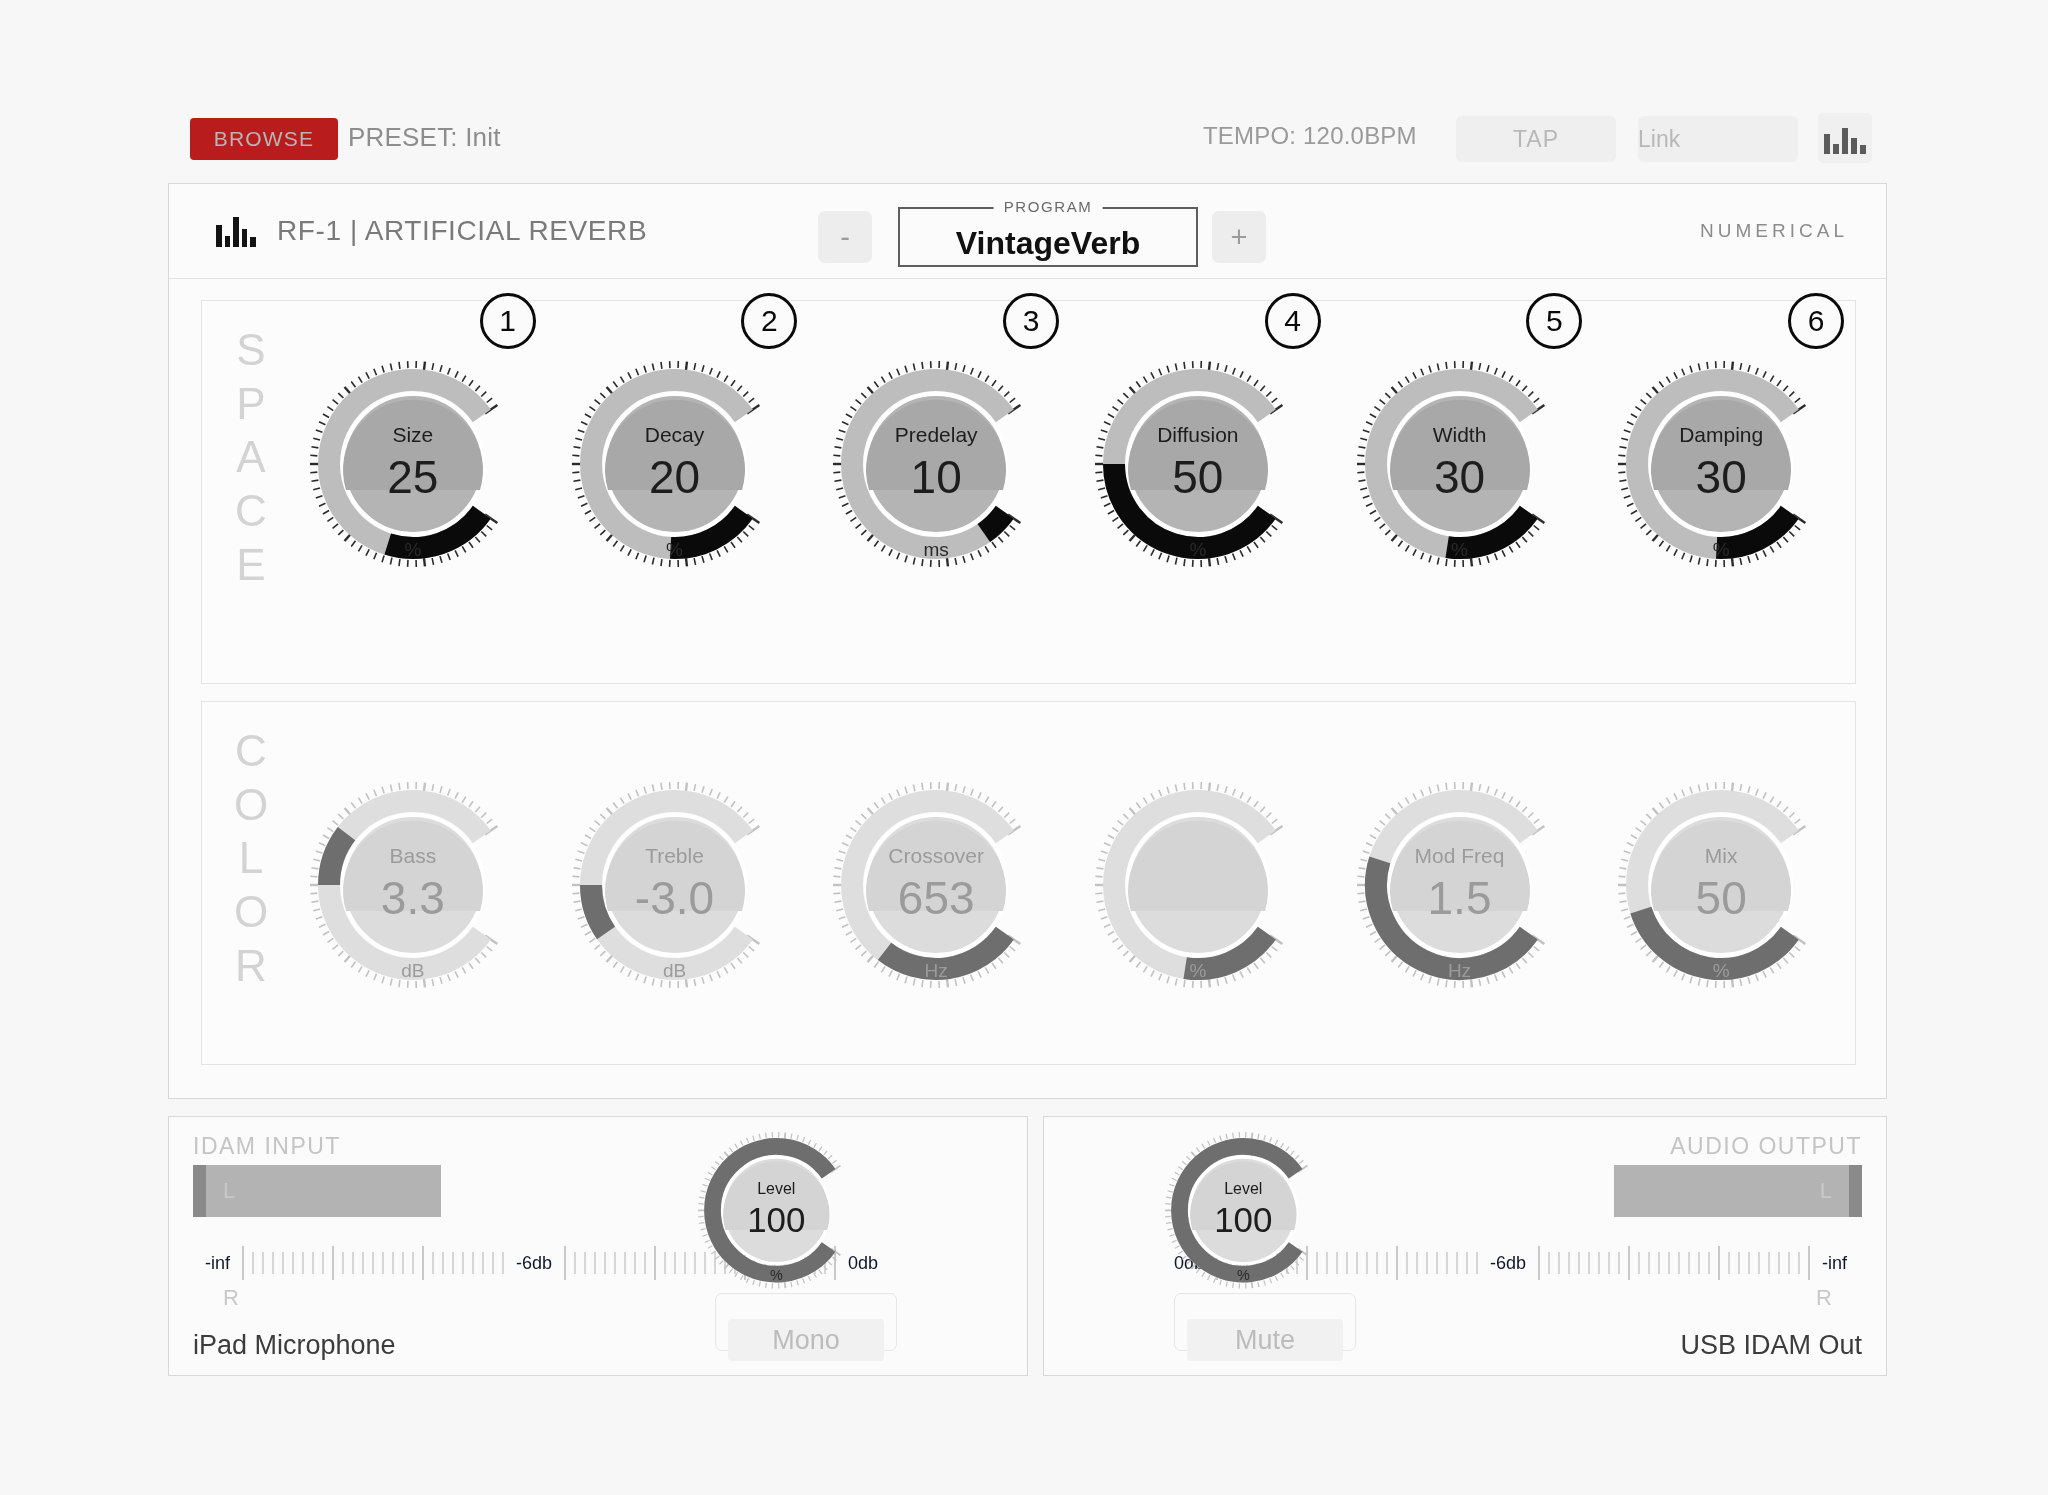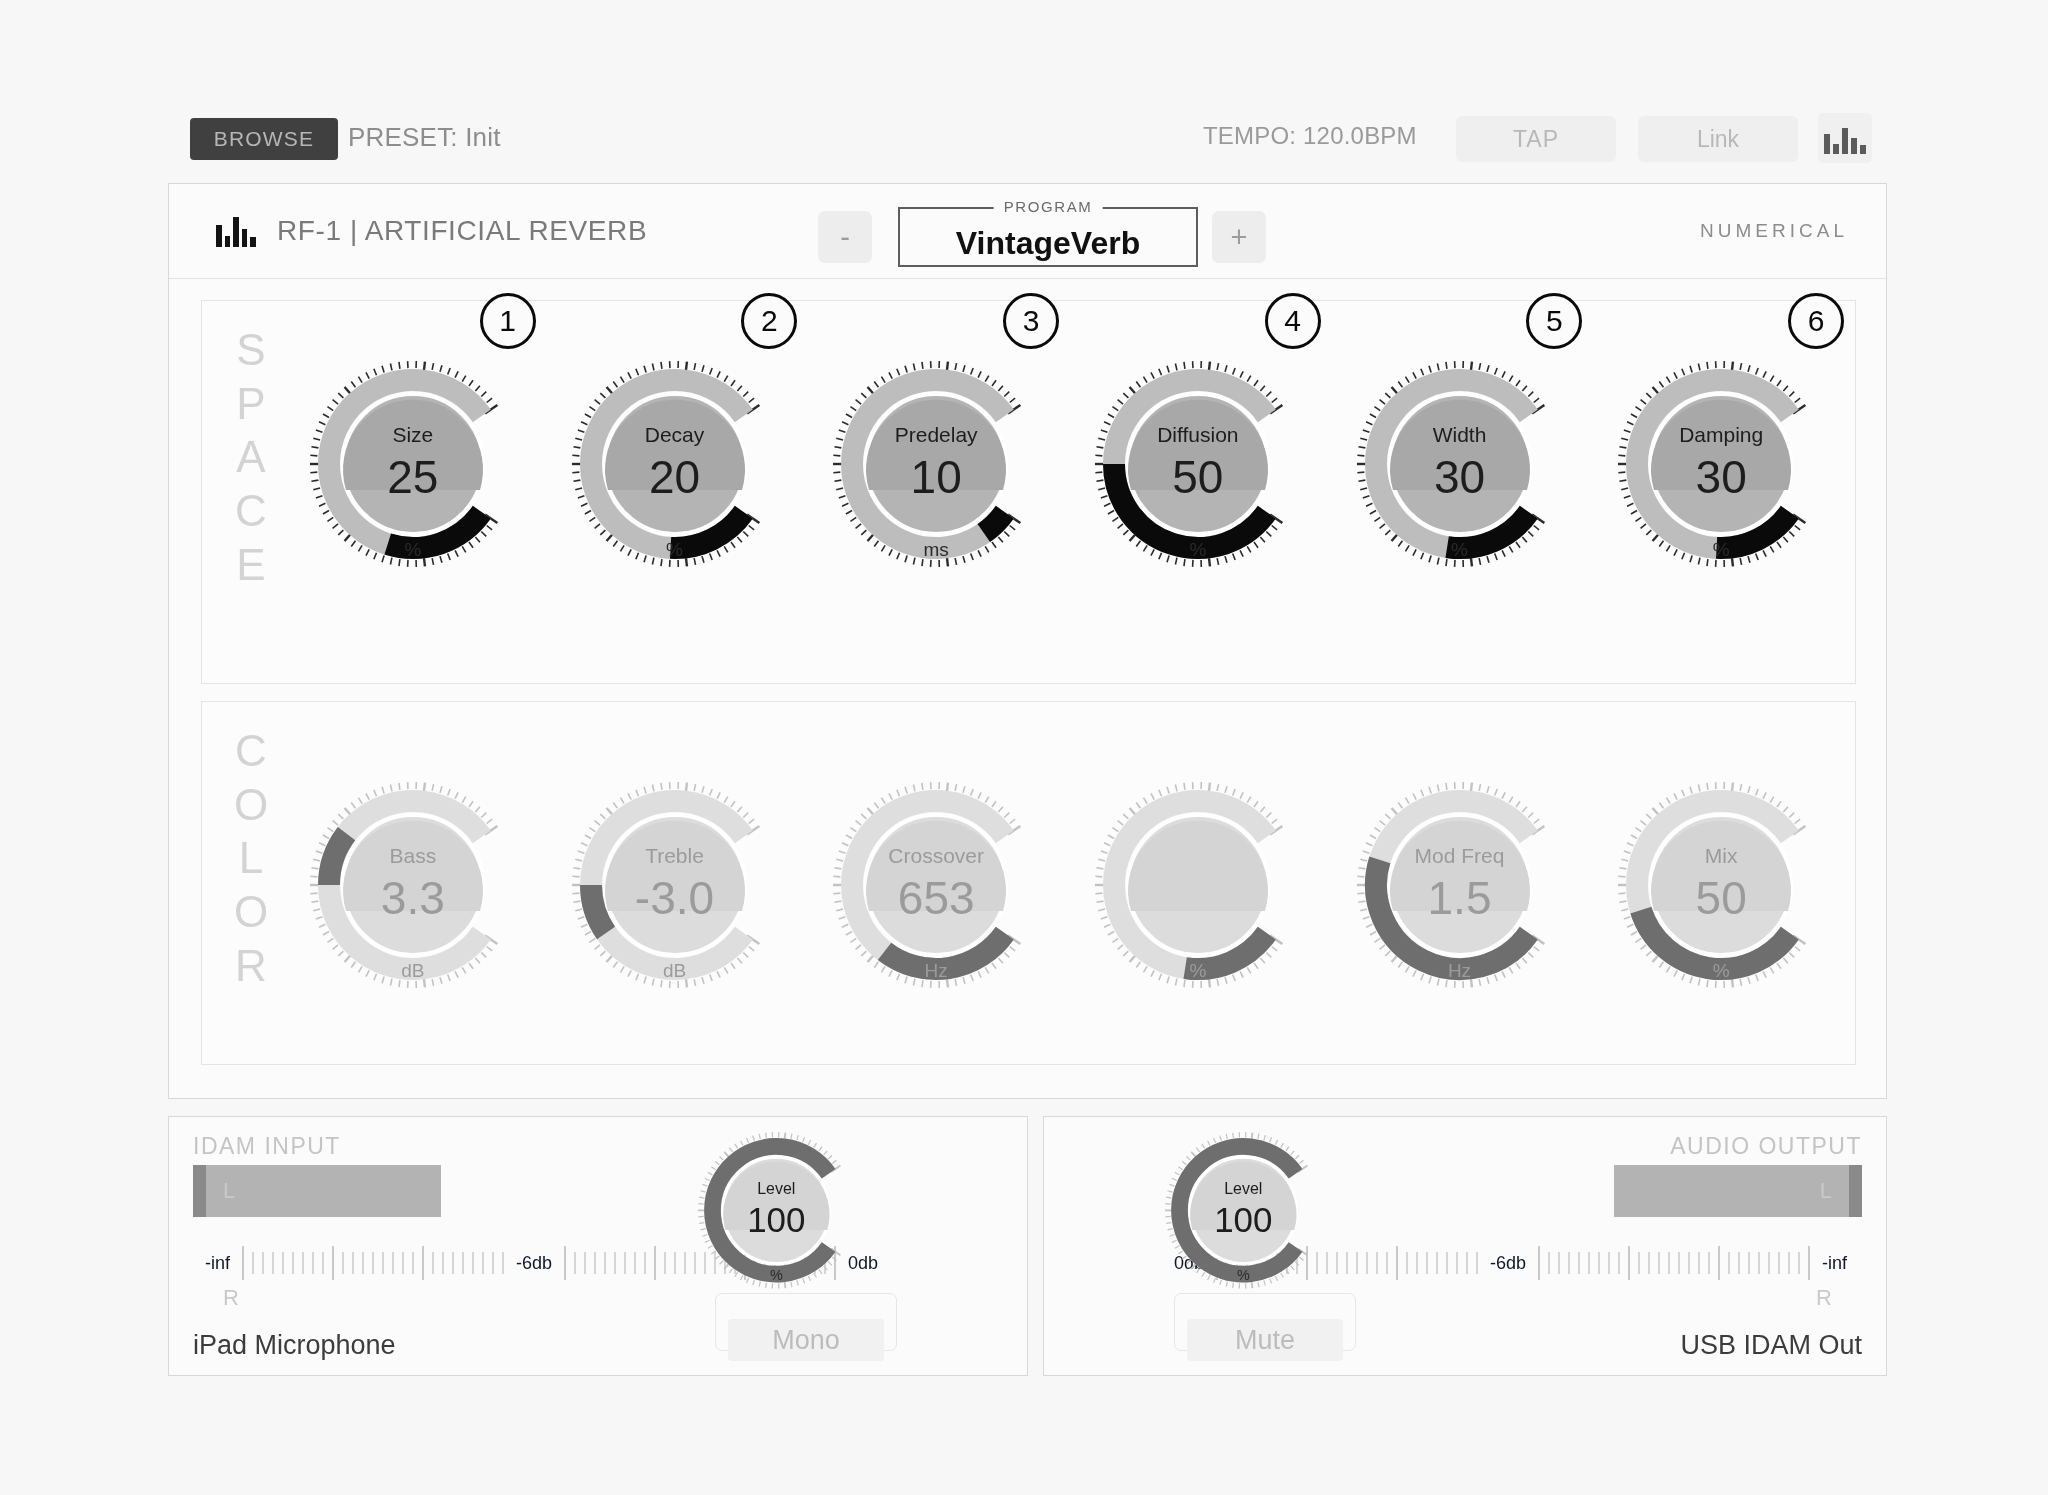--- a/index.html
+++ b/index.html
@@ -10,21 +10,21 @@
   }
   #app {
     position: relative;
     width: 2048px; height: 1495px;
     background: #f7f7f7;
     overflow: hidden;
   }
   .browse-btn {
     position: absolute; left: 190px; top: 118px;
     width: 148px; height: 42px;
-    background: #404040; border-radius: 4px;
+    background: #b91c1c; border-radius: 4px;
     display: flex; align-items: center; justify-content: center;
     font-size: 21px; letter-spacing: 1.2px; color: #b6b6b6;
   }
   .preset-label {
     position: absolute; left: 348px; top: 122px;
     font-size: 26px; color: #8d8d8d; letter-spacing: 0.2px;
   }
   .tempo-label {
     position: absolute; left: 1203px; top: 122px;
     font-size: 24px; color: #9a9a9a; letter-spacing: 0.2px;
@@ -33,21 +33,21 @@
     position: absolute; left: 1456px; top: 116px;
     width: 160px; height: 46px;
     background: #efefef; border-radius: 6px;
     display: flex; align-items: center; justify-content: center;
     font-size: 23px; color: #b8b8b8; letter-spacing: 1px;
   }
   .link-btn {
     position: absolute; left: 1638px; top: 116px;
     width: 160px; height: 46px;
     background: #efefef; border-radius: 6px;
-    display: flex; align-items: center; justify-content: center;
+    display: flex; align-items: center; justify-content: flex-start;
     font-size: 23px; color: #b8b8b8;
   }
   .topbar-logo {
     position: absolute; left: 1818px; top: 113px;
     width: 54px; height: 50px;
     background: #f0f0f0; border-radius: 5px;
     display: flex; align-items: flex-end; justify-content: center;
     padding-bottom: 9px; gap: 3px;
   }
   .topbar-logo i { display: block; width: 6px; background: #5b5b5b; }

